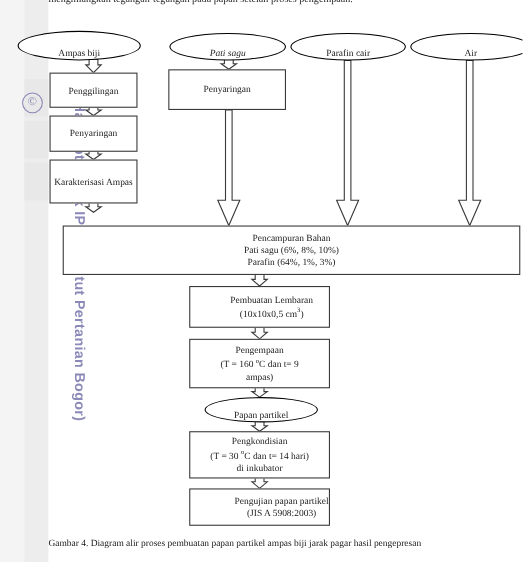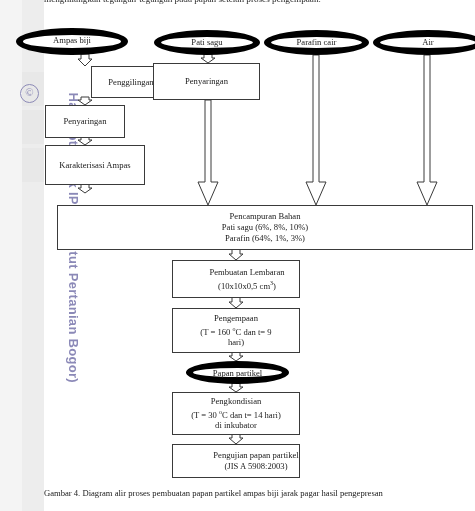--- a/index.html
+++ b/index.html
@@ -92,25 +92,25 @@
     align-items: center;
     justify-content: center;
     text-align: center;
     font-size: 8.6px;
     line-height: 11px;
     z-index: 4;
   }
   .ellipse {
     position: absolute;
     box-sizing: border-box;
-    border: 7px solid #000000;
+    border: 1px solid #000000;
     border-radius: 50%;
     background: #ffffff;
     display: flex;
-    align-items: flex-start;
+    align-items: flex-end;
     justify-content: center;
     text-align: center;
     font-size: 8.6px;
     line-height: 11px;
     z-index: 5;
   }
   .node .ln { display: block; }
   sup { font-size: 6px; vertical-align: super; }
 
   
@@ -142,37 +142,37 @@
 <div class="wm-chip" style="top:148px;"></div>
 
 <div class="wm-copyright">©</div>
 <div class="wm-text">Hak cipta milik IPB (Institut Pertanian Bogor)</div>
 
 <div class="top-text">menghilangkan tegangan-tegangan pada papan setelah proses pengempaan.</div>
 
 <div class="ellipse" style="left:16px; top:28px; width:112px; height:27px;">
   <span>Ampas biji</span>
 </div>
-<div class="ellipse" style="left:154px; top:30px; width:106px; height:25px;">
+<div class="ellipse" style="left:154px; top:30px; width:106px; height:25px;font-style:italic;">
   <span>Pati sagu</span>
 </div>
 <div class="ellipse" style="left:264px; top:30px; width:105px; height:25px;">
   <span>Parafin cair</span>
 </div>
 <div class="ellipse" style="left:373px; top:30px; width:110px; height:25px;">
   <span>Air</span>
 </div>
 
-<div class="node" style="left:45px; top:66px; width:80px; height:32px;margin-left:46px;">
+<div class="node" style="left:45px; top:66px; width:80px; height:32px;">
   <span class="ln">Penggilingan</span>
 </div>
 <div class="node" style="left:45px; top:105px; width:80px; height:33px;">
   <span class="ln">Penyaringan</span>
 </div>
-<div class="node" style="left:45px; top:145px; width:100px; height:40px;">
+<div class="node" style="left:45px; top:145px; width:80px; height:40px;">
   <span class="ln">Karakterisasi Ampas</span>
 </div>
 
 <div class="node" style="left:153px; top:63px; width:107px; height:37px;">
   <span class="ln">Penyaringan</span>
 </div>
 
 <div class="node" style="left:57px; top:205px; width:416px; height:45px;">
   <span class="ln">Pencampuran Bahan</span>
   <span class="ln">Pati sagu (6%, 8%, 10%)</span>
@@ -180,21 +180,21 @@
 </div>
 
 <div class="node" style="left:172px; top:260px; width:128px; height:38px;padding-left:22px;">
   <span class="ln">Pembuatan Lembaran</span>
   <span class="ln"><span>(10x10x0,5 cm</span><sup>3</sup><span>)</span></span>
 </div>
 
 <div class="node" style="left:172px; top:308px; width:128px; height:45px;">
   <span class="ln">Pengempaan</span>
   <span class="ln"><span>(T = 160 </span><sup>o</sup><span>C dan t= 9</span></span>
-  <span class="ln">hari)</span>
+  <span class="ln">ampas)</span>
 </div>
 
 <div class="ellipse" style="left:186px; top:361px; width:103px; height:23px;">
   <span>Papan partikel</span>
 </div>
 
 <div class="node" style="left:172px; top:392px; width:128px; height:43px;">
   <span class="ln">Pengkondisian</span>
   <span class="ln"><span>(T = 30 </span><sup>o</sup><span>C dan t= 14 hari)</span></span>
   <span class="ln">di inkubator</span>

